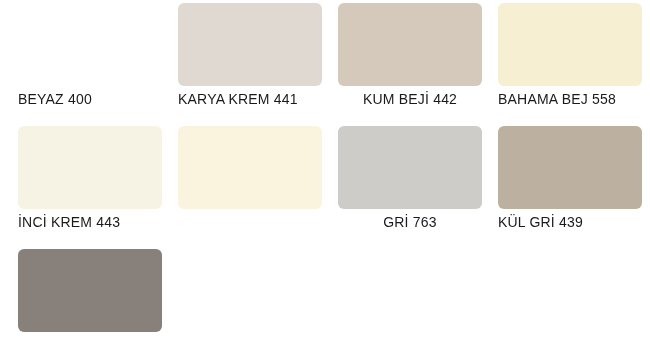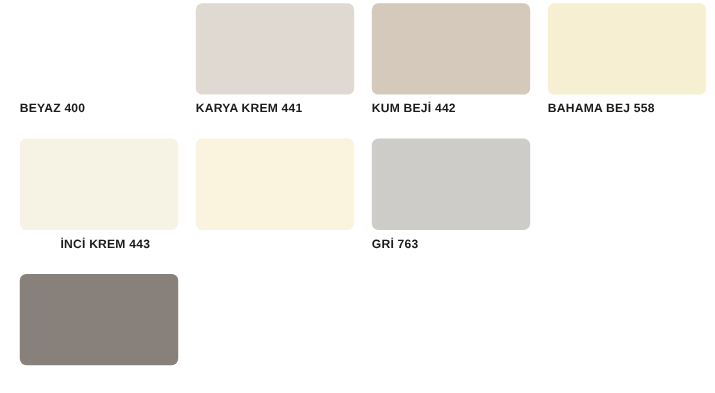--- a/index.html
+++ b/index.html
@@ -32,36 +32,36 @@
 
   .swatch-chip {
     width: 144px;
     height: 83px;
     border-radius: 6px;
     box-sizing: border-box;
   }
 
   .swatch-label {
     margin-top: 8px;
-    font-size: 11px;
-    font-weight: bold;
+    font-size: 14px;
+    font-weight: normal;
     line-height: 11px;
     letter-spacing: 0.2px;
     color: #1a1a1a;
     white-space: nowrap;
   }
 
   
   .r1 { top: 3px; }
   .r2 { top: 126px; }
   .r3 { top: 249px; }
 
   .c1 { left: 18px; }
   .c2 { left: 178px; }
-  .c3 { left: 338px; }
+  .c3 { left: 338px; text-align: center; }
   .c4 { left: 498px; }
 </style>
 </head>
 <body style="background-color: rgb(255, 255, 255);">
 
 <div id="palette-grid">
 
   <div class="swatch-cell r1 c1">
     <div class="swatch-chip" style="background-color: rgb(255, 255, 255);"></div>
     <div class="swatch-label" style="color: rgb(26, 26, 26);">BEYAZ 400</div>
@@ -77,30 +77,34 @@
     <div class="swatch-label" style="color: rgb(26, 26, 26);">KUM BEJİ 442</div>
   </div>
 
   <div class="swatch-cell r1 c4">
     <div class="swatch-chip" style="background-color: rgb(247, 239, 210);"></div>
     <div class="swatch-label" style="color: rgb(26, 26, 26);">BAHAMA BEJ 558</div>
   </div>
 
   <div class="swatch-cell r2 c1">
     <div class="swatch-chip" style="background-color: rgb(247, 243, 228);"></div>
-    <div class="swatch-label" style="color: rgb(26, 26, 26); margin-left: 37px;">İNCİ KREM 443</div>
+    <div class="swatch-label" style="color: rgb(26, 26, 26);">İNCİ KREM 443</div>
   </div>
 
   <div class="swatch-cell r2 c2">
     <div class="swatch-chip" style="background-color: rgb(250, 244, 223);"></div>
   </div>
 
   <div class="swatch-cell r2 c3">
     <div class="swatch-chip" style="background-color: rgb(206, 204, 200);"></div>
     <div class="swatch-label" style="color: rgb(26, 26, 26);">GRİ 763</div>
   </div>
 
+  <div class="swatch-cell r2 c4">
+    <div class="swatch-chip" style="background-color: rgb(188, 176, 160);"></div>
+    <div class="swatch-label" style="color: rgb(26, 26, 26);">KÜL GRİ 439</div>
+  </div>
 
   <div class="swatch-cell r3 c1">
     <div class="swatch-chip" style="background-color: rgb(135, 128, 123);"></div>
   </div>
 
 </div>
 
 </body></html>

